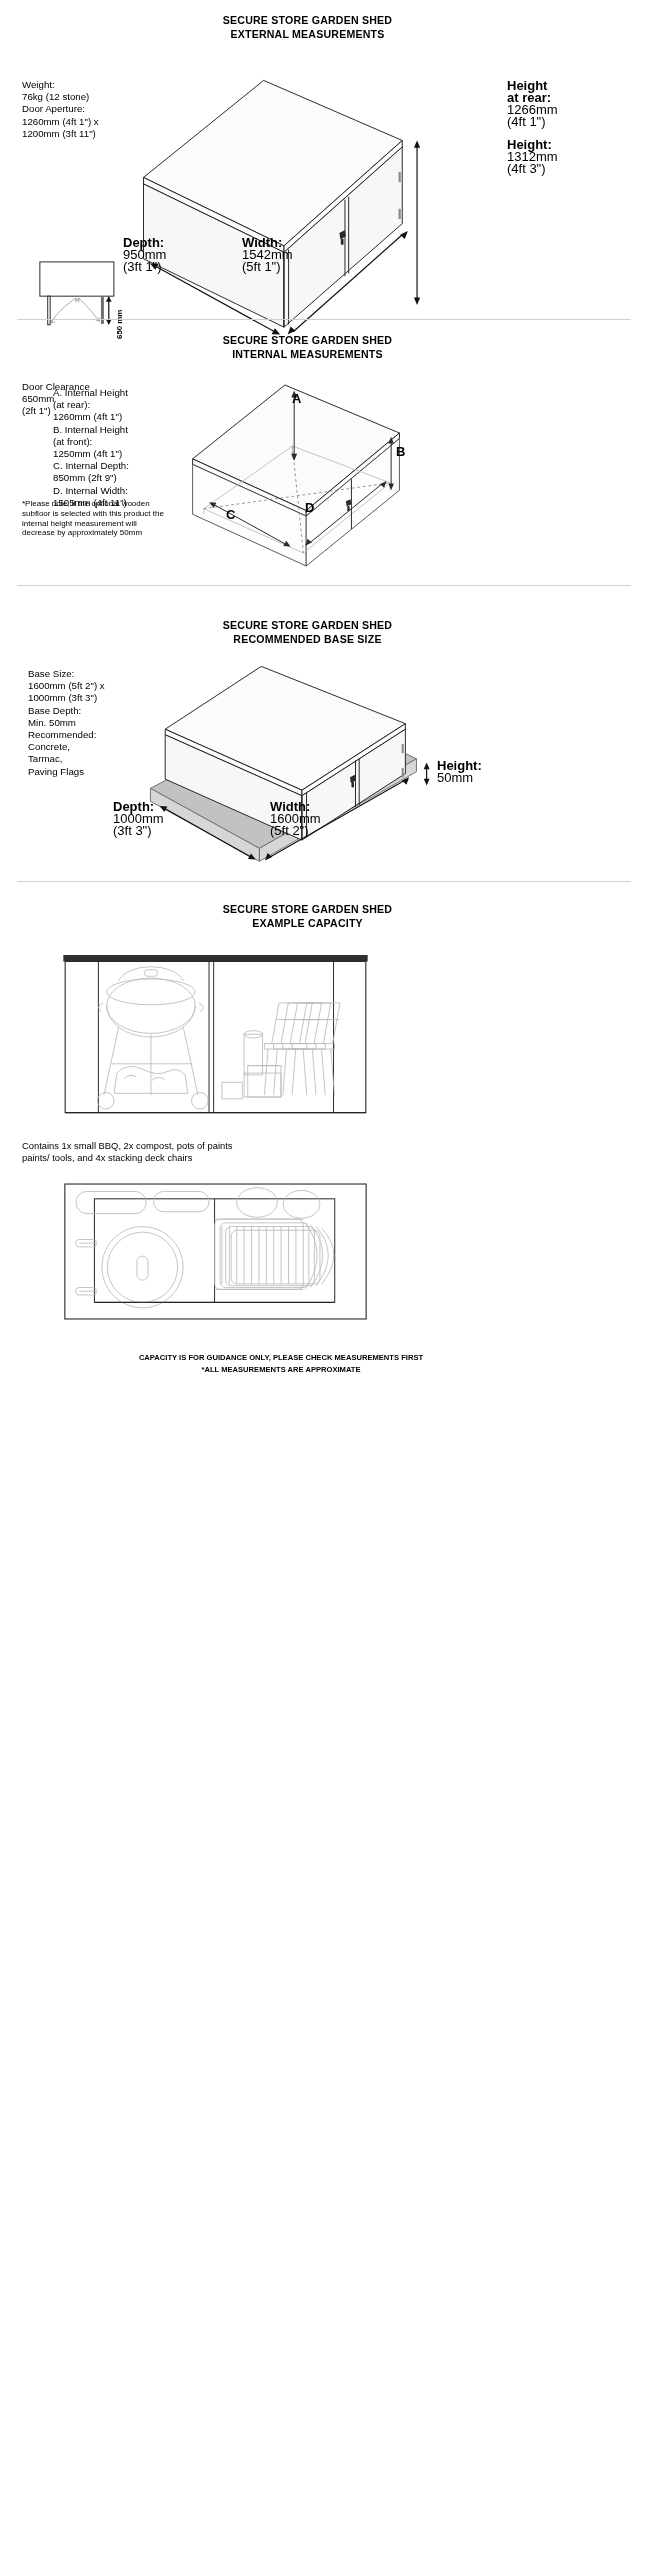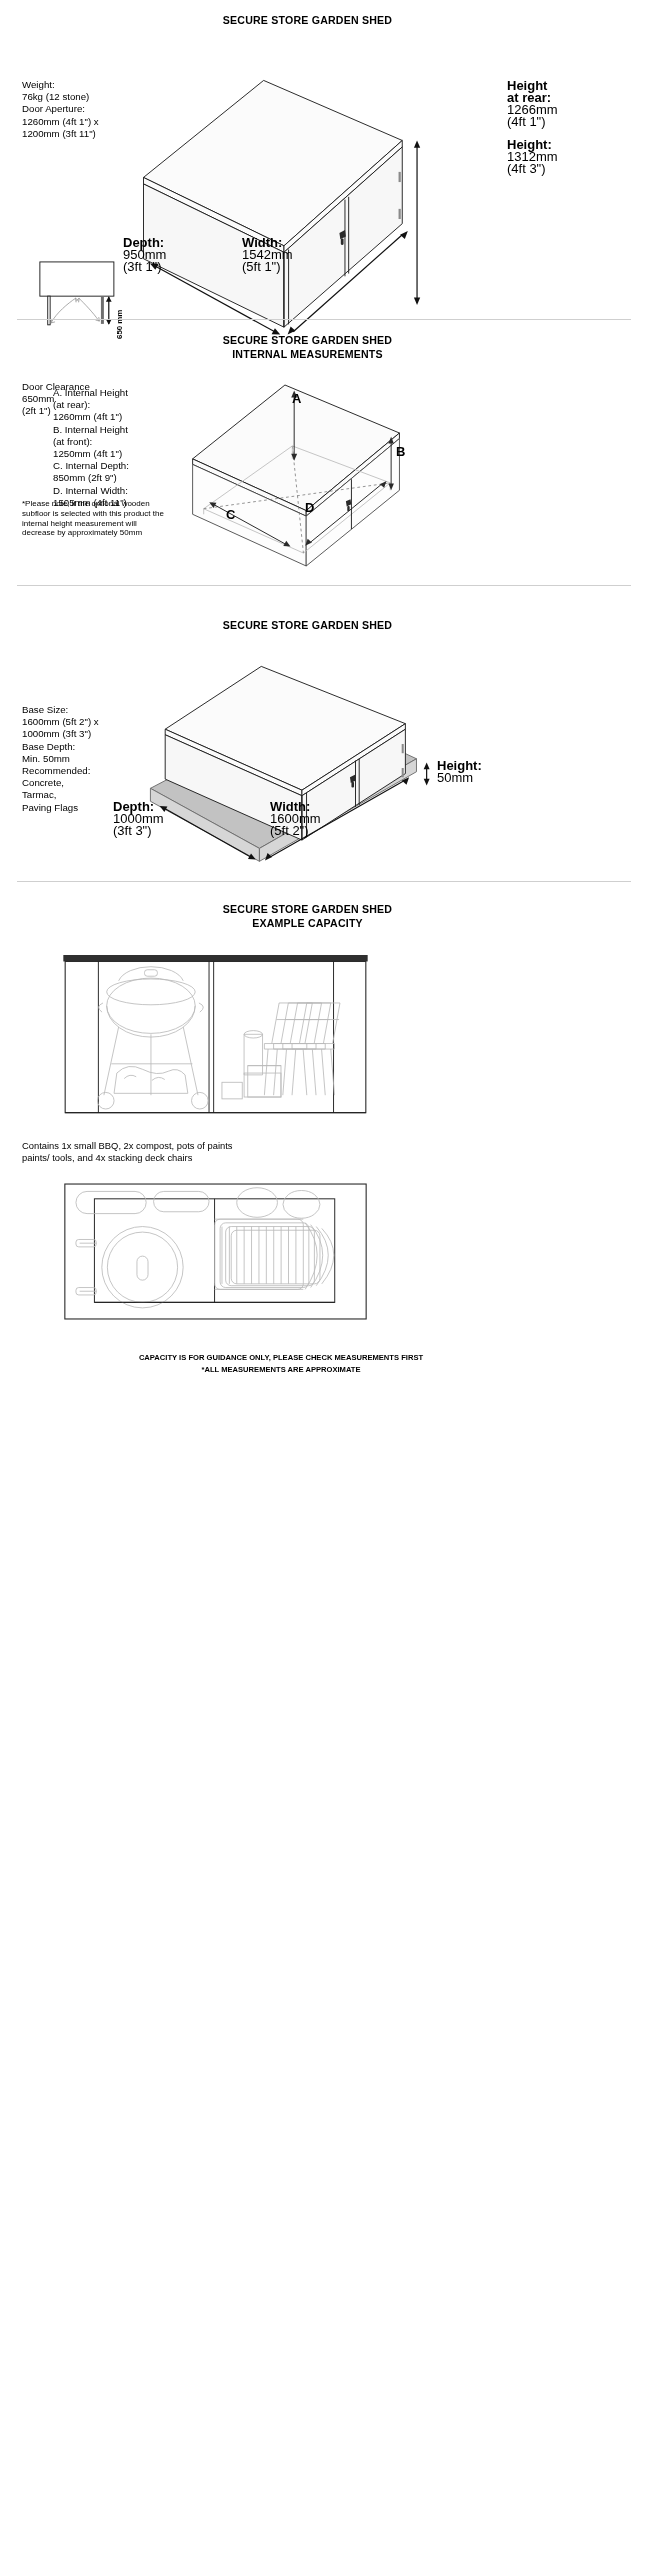--- a/index.html
+++ b/index.html
@@ -111,20 +111,21 @@
   .fill-dark  { fill:#6e6e6e; stroke:none; }
 </style>
 </head>
 <body>
 
 <div class="page">
 
   <div class="panel" style="top:13px;">
     <div class="panel-title">
       <div>SECURE STORE GARDEN SHED</div>
+      <div>EXTERNAL MEASUREMENTS</div>
     </div>
   </div>
 
   <div class="infoblock" style="top:79px; left:22px;">
     <div class="ln"><b>Weight:</b></div>
     <div class="ln">76kg (12 stone)</div>
     <div class="ln"><b>Door Aperture:</b></div>
     <div class="ln">1260mm (4ft 1") x</div>
     <div class="ln">1200mm (3ft 11")</div>
   </div>
@@ -289,24 +290,25 @@
   <div class="dim" style="top:393px; left:292px; font-weight:bold;">A</div>
   <div class="dim" style="top:446px; left:396px; font-weight:bold;">B</div>
   <div class="dim" style="top:509px; left:226px; font-weight:bold;">C</div>
   <div class="dim" style="top:502px; left:305px; font-weight:bold;">D</div>
 
   <div class="divider" style="top:585px;"></div>
 
   <div class="panel" style="top:618px;">
     <div class="panel-title">
       <div>SECURE STORE GARDEN SHED</div>
+      <div>RECOMMENDED BASE SIZE</div>
     </div>
   </div>
 
-  <div class="infoblock" style="top:668px; left:22px;margin-top:36px;">
+  <div class="infoblock" style="top:668px; left:28px;">
     <div class="ln"><b>Base Size:</b></div>
     <div class="ln">1600mm (5ft 2") x</div>
     <div class="ln">1000mm (3ft 3")</div>
     <div class="ln"><b>Base Depth:</b></div>
     <div class="ln">Min. 50mm</div>
     <div class="ln"><b>Recommended:</b></div>
     <div class="ln">Concrete,</div>
     <div class="ln">Tarmac,</div>
     <div class="ln">Paving Flags</div>
   </div>

